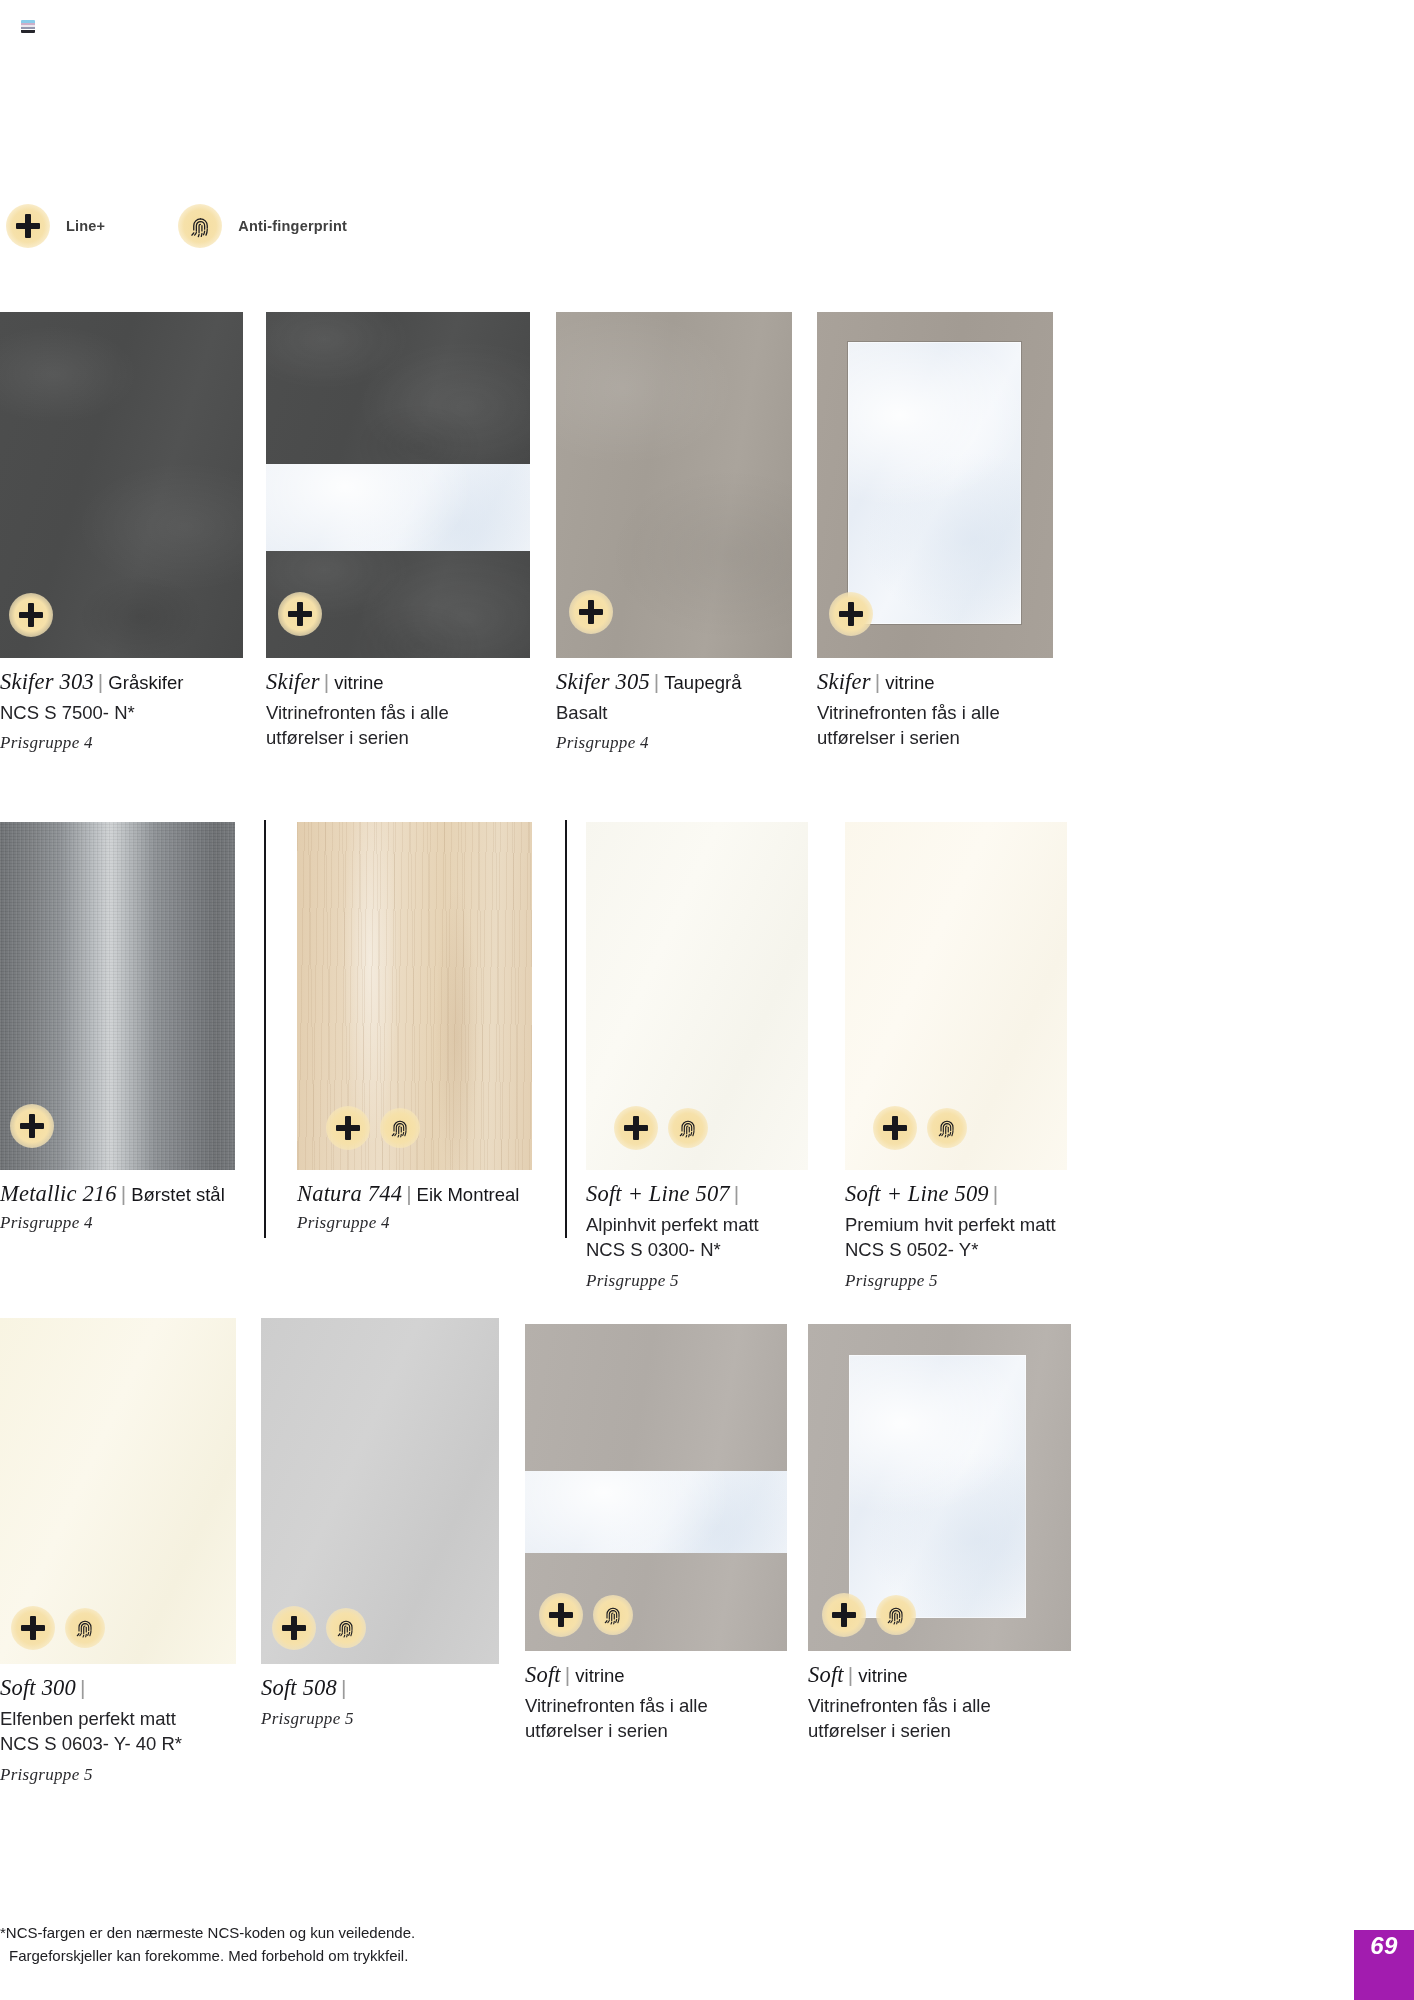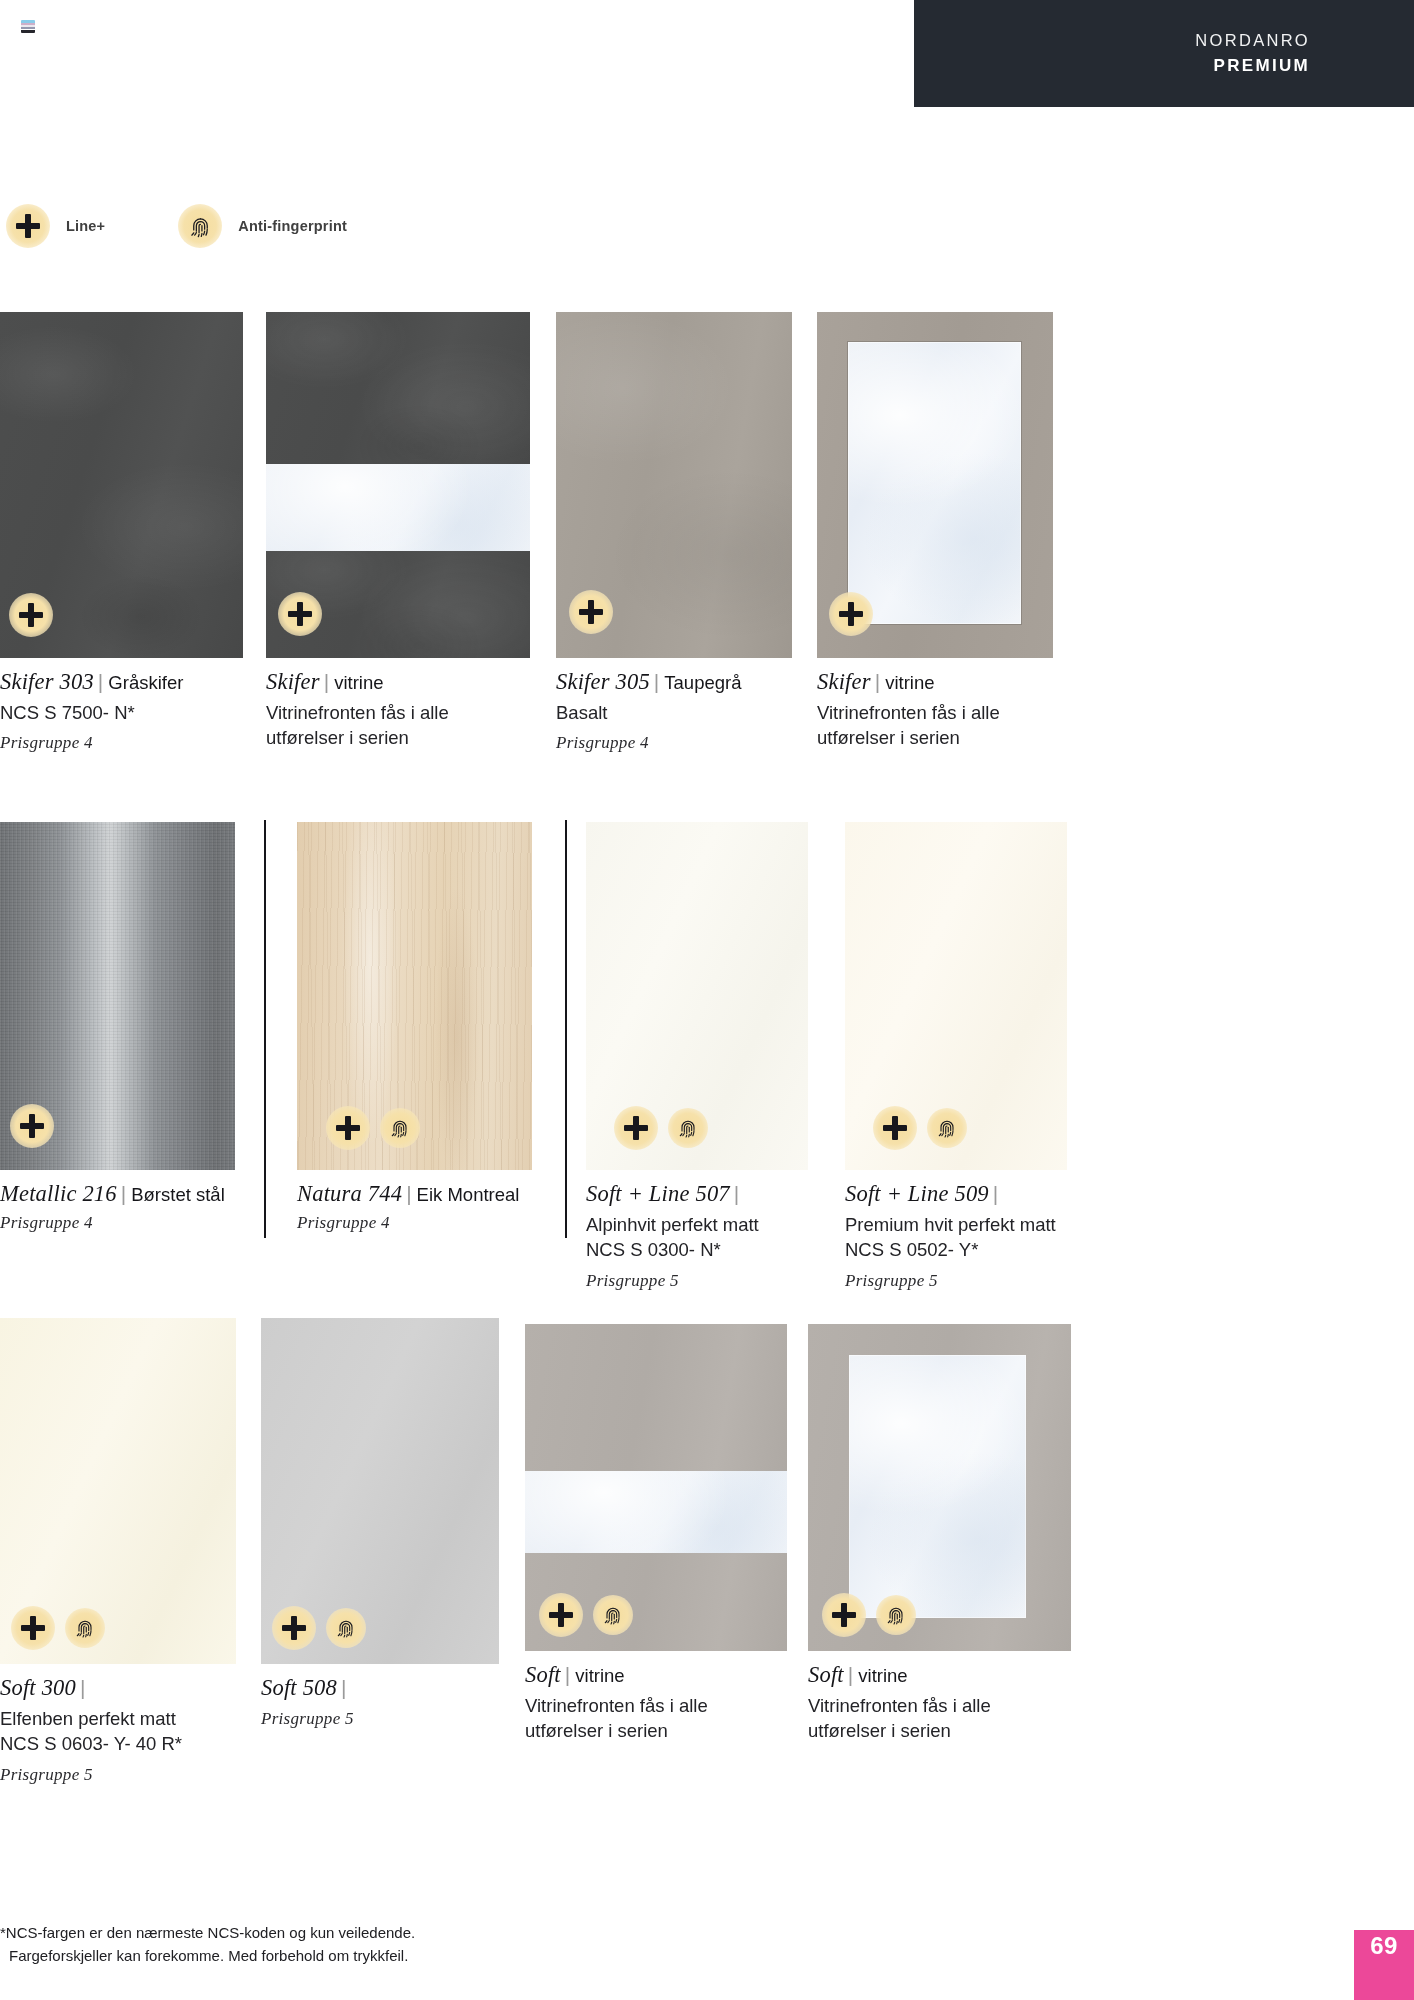--- a/index.html
+++ b/index.html
@@ -87,34 +87,30 @@
   .m-warmgrey{background:linear-gradient(100deg,#b5b0ab 0%,#b0aba6 45%,#b8b3ae 75%,#aea9a4 100%);}
 
   
   .disclaimer{position:absolute;left:0;top:1922px;font-size:15px;line-height:1.52;color:#202024;}
   .disclaimer .l2{padding-left:9px;}
   .footer-right{position:absolute;right:0;top:1930px;display:flex;align-items:stretch;height:70px;}
   .fr-text{display:flex;align-items:flex-start;gap:11px;padding-right:16px;padding-top:3px;white-space:nowrap;}
   .fr-bold{font-size:17px;font-weight:700;letter-spacing:.1px;color:#17171b;}
   .fr-pipe{font-size:17px;color:#4c4c52;font-weight:400;}
   .fr-light{font-size:16.5px;letter-spacing:1.1px;color:#2c2c31;}
-  .page-tab{width:60px;background:#ec4899;display:flex;align-items:flex-start;justify-content:center;padding-top:2px;}
+  .page-tab{width:60px;background:#a21caf;display:flex;align-items:flex-start;justify-content:center;padding-top:2px;font-style:italic;}
   .page-tab span{color:#fff;font-size:24px;font-weight:700;letter-spacing:.5px;}
 </style>
 </head>
 <body>
 
 <div class="page">
 
   <div class="corner-glyph"></div>
 
-  <div class="brand-tab">
-    <div class="l1">NORDANRO</div>
-    <div class="l2">PREMIUM</div>
-  </div>
 
   <div class="legend">
     <div class="legend-item">
       <div class="badge lg">
           <div class="plus"></div>
         </div>
       <div class="legend-label">Line+</div>
     </div>
     <div class="legend-item second">
       <div class="badge lg">

